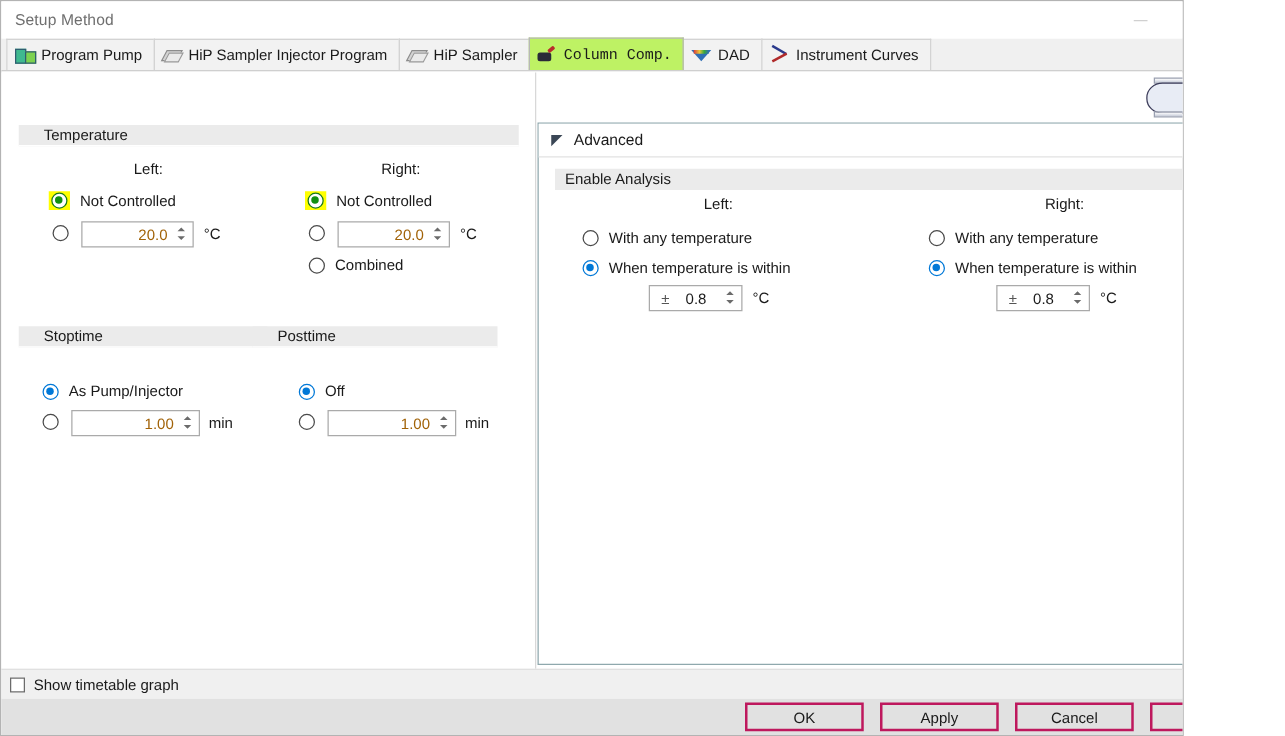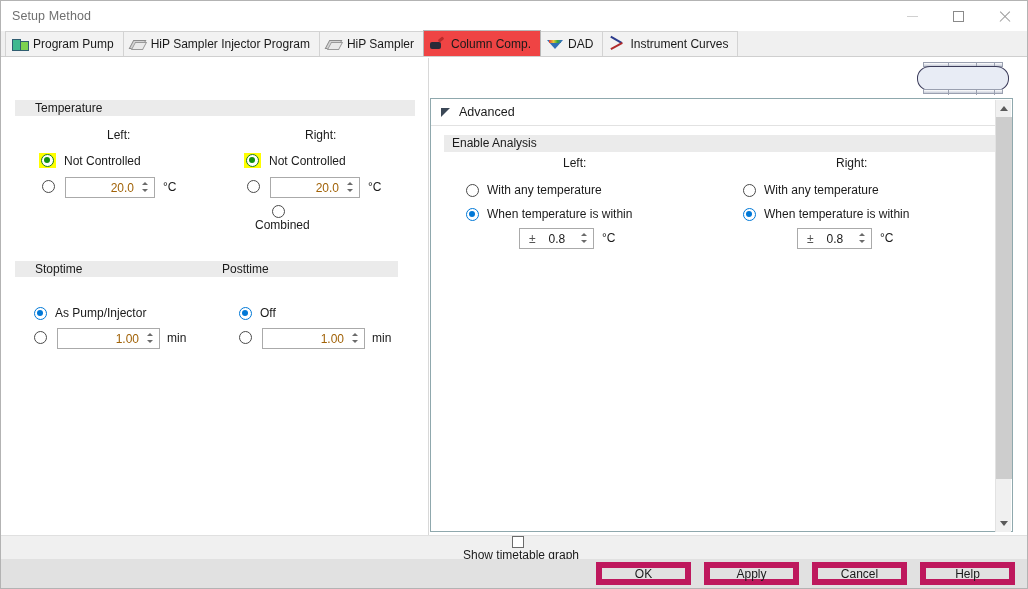--- a/index.html
+++ b/index.html
@@ -8,21 +8,21 @@
     width: 1028px; height: 589px;
     overflow: hidden;
     background: #ffffff;
     font-family: "Liberation Sans", sans-serif;
     font-size: 12px;
     color: #000000;
   }
 
   #app {
     position: relative;
-    width: 1028px;
+    width: 947px;
     height: 589px;
     background: #ffffff;
     border: 1px solid #b3b3b3;
     overflow: hidden;
   }
 
   
   .titlebar {
     position: absolute;
     left: 0; top: 0;
@@ -81,25 +81,26 @@
     background: #f2f2f2;
     border: 1px solid #d3d3d3;
     border-bottom: none;
     margin-right: -1px;
     font-size: 12px;
     color: #1a1a1a;
     cursor: default;
     white-space: nowrap;
   }
   .tab.active {
-    background: #ef4444;
+    background: #bef264;
     border-color: #b7b7b7;
     height: 26px;
     z-index: 4;
     position: relative;
+    font-family: Liberation Mono, monospace;
   }
   .tab .tlabel { margin-left: 5px; }
   .tab-ico {
     width: 16px; height: 14px;
     position: relative;
     flex: 0 0 16px;
     display: block;
   }
 
   
@@ -380,21 +381,20 @@
   
   .footer-top {
     position: absolute;
     left: 0; top: 534px;
     width: 1026px; height: 24px;
     background: #f0f0f0;
     display: flex;
     align-items: center;
     padding-left: 7px;
     border-top: 1px solid #e0e0e0;
-    flex-direction: column;
   }
   .chk {
     width: 12px; height: 12px;
     border: 1px solid #6b6b6b;
     background: #ffffff;
     flex: 0 0 12px;
     cursor: default;
   }
   .chk-label { margin-left: 7px; font-size: 12px; color: #1a1a1a; }
 
@@ -404,21 +404,21 @@
     width: 1026px; height: 29px;
     background: #e1e1e1;
     display: flex;
     align-items: center;
     justify-content: flex-end;
     padding-right: 12px;
   }
   .btn {
     width: 95px; height: 23px;
     background: #e1e1e1;
-    border: 6px solid #be185d;
+    border: 2px solid #be185d;
     font-size: 12px;
     color: #1a1a1a;
     display: flex;
     align-items: center;
     justify-content: center;
     margin-left: 13px;
     cursor: default;
     font-family: "Liberation Sans", sans-serif;
   }
 </style>
@@ -526,21 +526,21 @@
 
         <div class="radio-row" style="left:232px; top:63px;">
           <span class="radio"></span>
         </div>
         <div class="numfield lighter" style="left:255px; top:60px; width:90px;">
           <span class="val">20.0</span>
           <span class="spin"></span>
         </div>
         <span class="unit" style="left:353px; top:63px;">°C</span>
 
-        <div class="radio-row" style="left:232px; top:88px;flex-direction:column;">
+        <div class="radio-row" style="left:232px; top:88px;">
           <span class="radio"></span>
           <span class="radio-label">Combined</span>
         </div>
 
       </div>
     </div>
 
     <div class="group" style="left:14px; top:203px; width:199px;">
       <div class="group-header">Stoptime</div>
       <div class="group-body" style="height:75px;">

